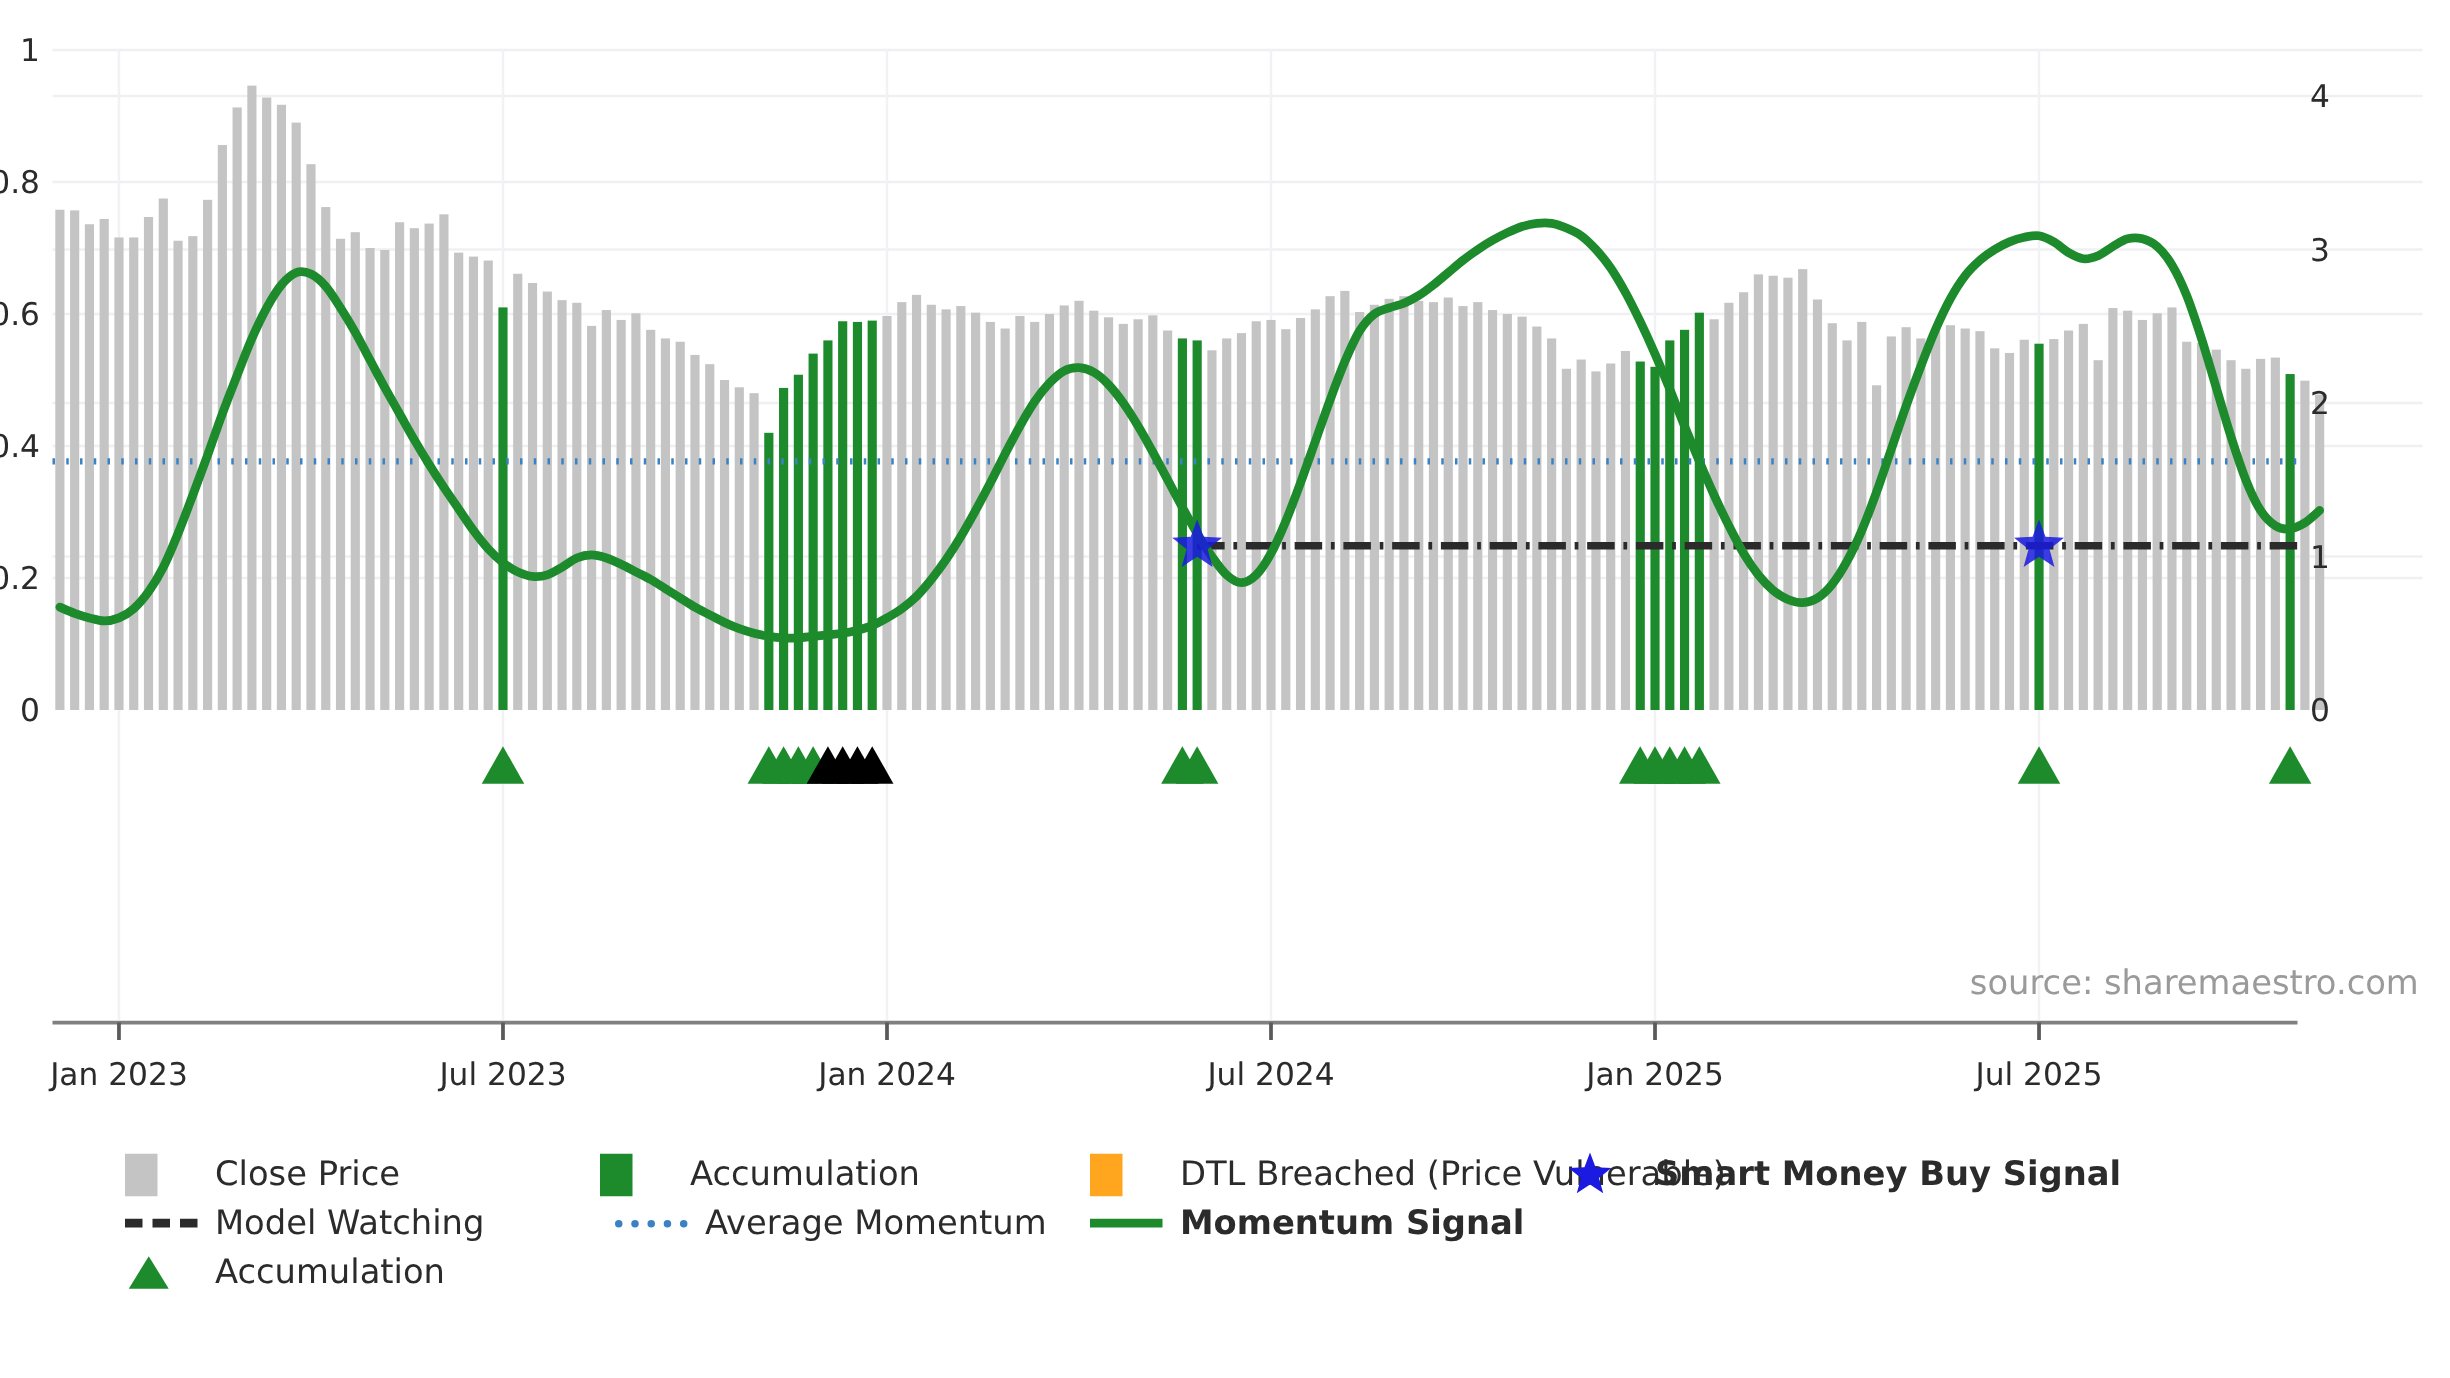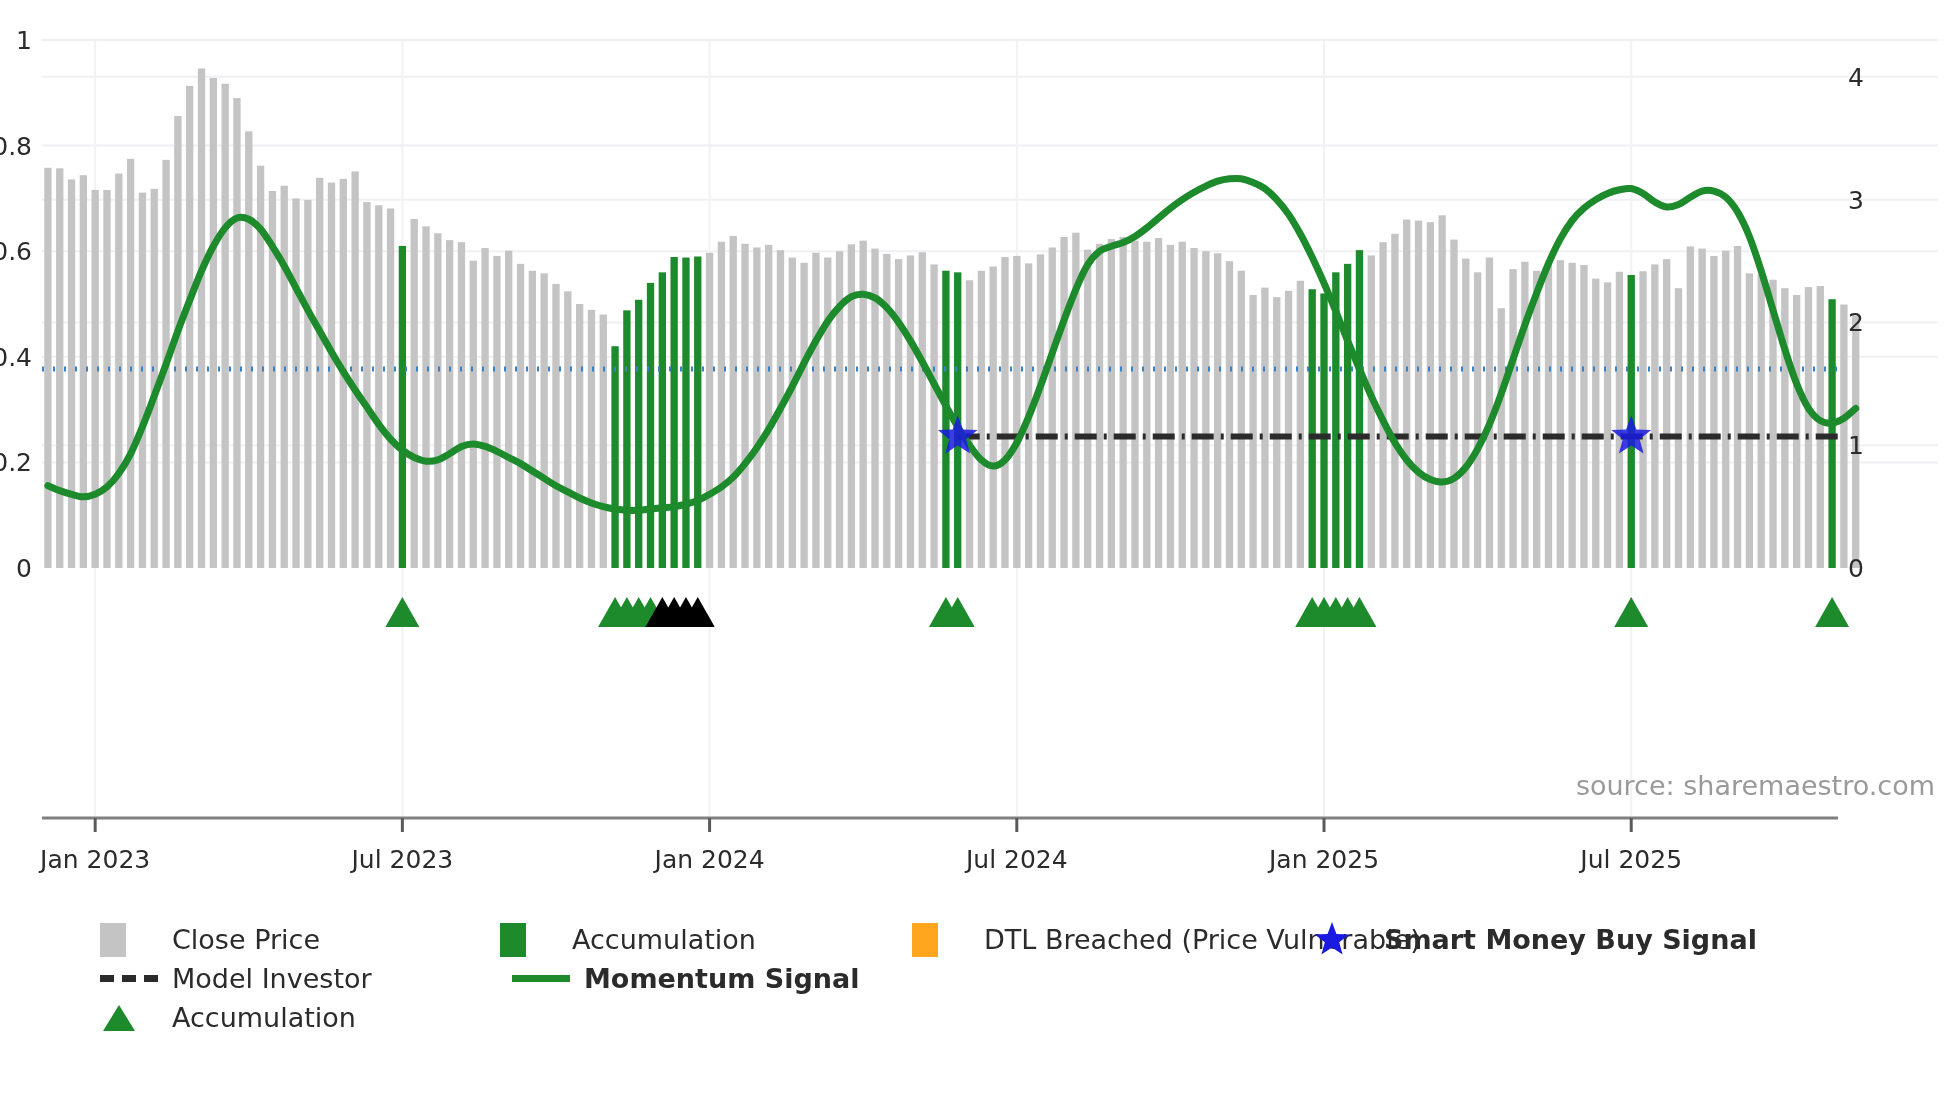--- a/index.html
+++ b/index.html
@@ -54,21 +54,20 @@
     width: 1960px;
     height: 190px;
     box-sizing: border-box;
     padding: 15px 0 0 100px;
   }
   .legend-row {
     display: flex;
     align-items: center;
     height: 39px;
     margin-bottom: 0;
-    gap: 20px;
   }
   .legend-item {
     display: flex;
     align-items: center;
     height: 39px;
   }
   .legend-item .lg-label {
     font-size: 27px;
     color: #2b2b2b;
     white-space: nowrap;
@@ -390,21 +389,27 @@
             </svg>
           </span>
           <span class="lg-label">Smart Money Buy Signal</span>
         </div>
       </div>
       <div class="legend-row">
         <div class="legend-item col-1">
           <span class="lg-marker">
             <span class="sw-dashline" style="border-top-color: rgb(43, 43, 43);"></span>
           </span>
-          <span class="lg-label">Model Investor</span>
+          <span class="lg-label">Model Watching</span>
+        </div>
+        <div class="legend-item col-2">
+          <span class="lg-marker">
+            <span class="sw-dotline" style="border-top-color: rgb(59, 130, 196);"></span>
+          </span>
+          <span class="lg-label">Average Momentum</span>
         </div>
         <div class="legend-item col-3">
           <span class="lg-marker">
             <span class="sw-line" style="border-top-color: rgb(29, 138, 44);"></span>
           </span>
           <span class="lg-label">Momentum Signal</span>
         </div>
       </div>
       <div class="legend-row">
         <div class="legend-item col-0">

